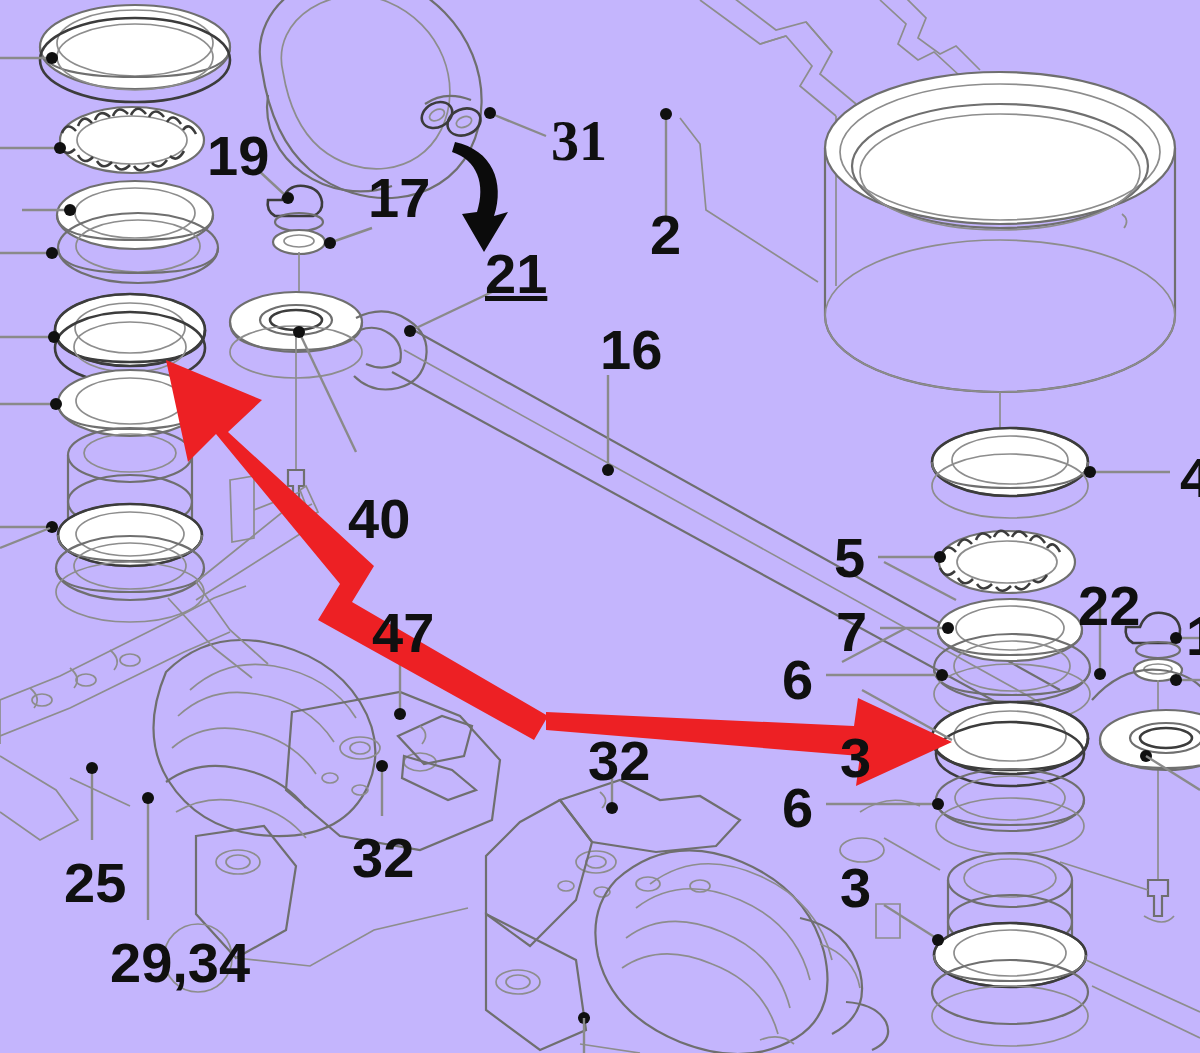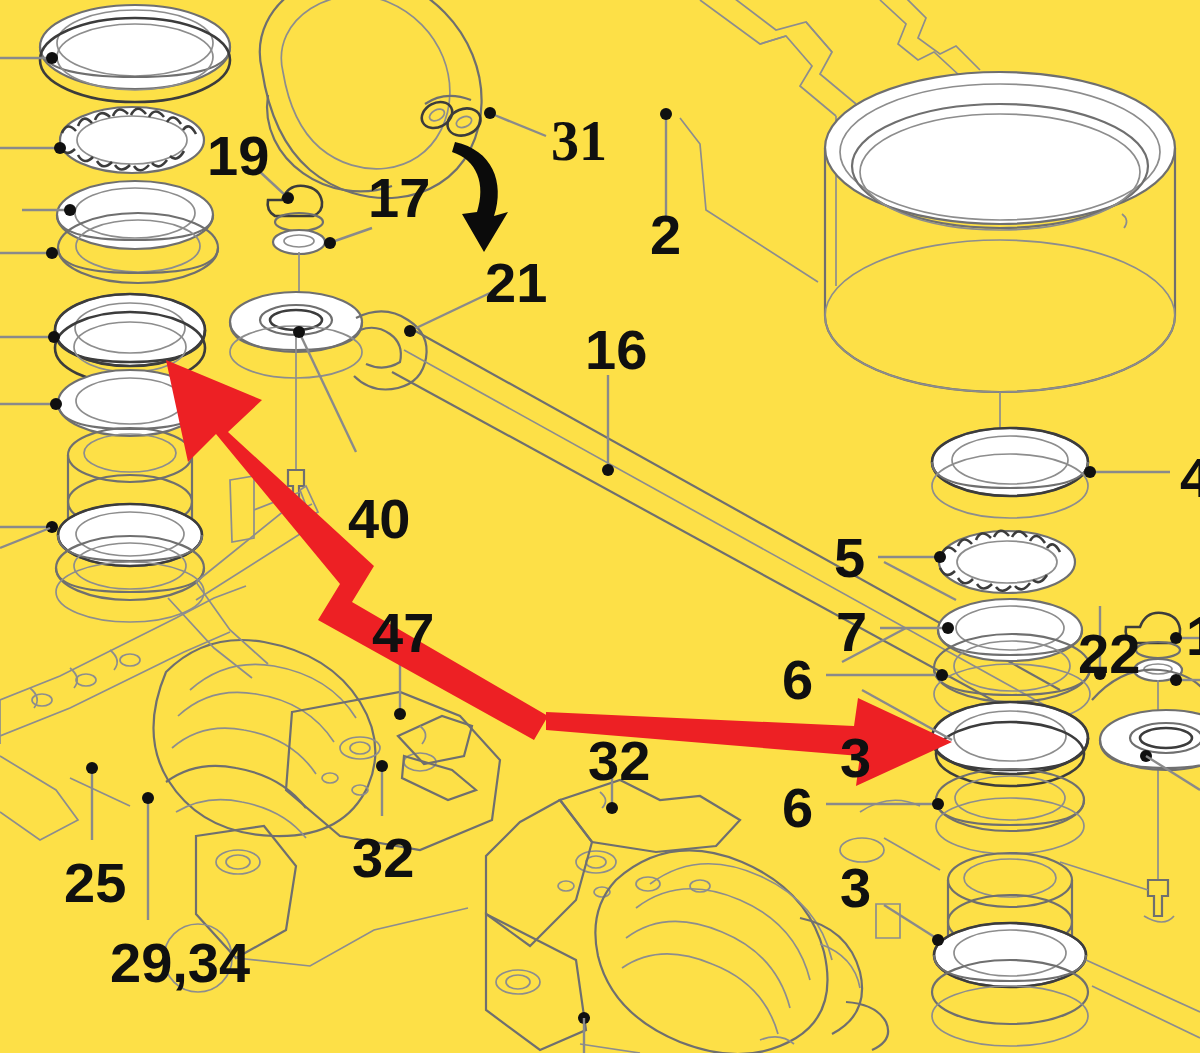--- a/index.html
+++ b/index.html
@@ -4,21 +4,21 @@
 <style>
   html, body {
     margin: 0;
     padding: 0;
     background: #ffffff;
   }
   #stage {
     position: relative;
     width: 1200px;
     height: 1053px;
-    background: #fde047;
+    background: #c4b5fd;
     overflow: hidden;
     font-family: "Liberation Sans", sans-serif;
   }
   #artwork {
     position: absolute;
     left: 0; top: 0;
     width: 1200px;
     height: 1053px;
   }
   #overlay {
@@ -493,26 +493,26 @@
                L856,786
                L860,756
                L546,730 Z"></path>
     </g>
   </svg>
 
   <div class="callout lbl-lg" style="left:207px; top:128px;">19</div>
   <div class="callout lbl-lg" style="left:551px; top:113px;font-family:Liberation Serif, serif;">31</div>
   <div class="callout lbl-lg" style="left:368px; top:170px;">17</div>
   <div class="callout lbl-lg" style="left:650px; top:207px;">2</div>
-  <div class="callout lbl-lg" style="left:485px; top:255px;">21</div>
-  <div class="callout lbl-lg" style="left:585px; top:322px;text-align:center;">16</div>
+  <div class="callout lbl-lg" style="left:485px; top:246px;text-decoration:underline;">21</div>
+  <div class="callout lbl-lg" style="left:600px; top:322px;text-align:center;">16</div>
   <div class="callout lbl-lg" style="left:348px; top:455px;margin-top:36px;">40</div>
   <div class="callout lbl-lg" style="left:1180px; top:450px;">4</div>
   <div class="callout lbl-lg" style="left:834px; top:530px;">5</div>
-  <div class="callout lbl-lg" style="left:1078px; top:578px;margin-top:48px;">22</div>
+  <div class="callout lbl-lg" style="left:1078px; top:578px;">22</div>
   <div class="callout lbl-lg" style="left:836px; top:604px;">7</div>
   <div class="callout lbl-lg" style="left:372px; top:605px;">47</div>
   <div class="callout lbl-lg" style="left:782px; top:652px;">6</div>
   <div class="callout lbl-lg" style="left:1186px; top:608px;">1</div>
   <div class="callout lbl-lg" style="left:588px; top:733px;">32</div>
   <div class="callout lbl-lg" style="left:840px; top:730px;">3</div>
   <div class="callout lbl-lg" style="left:782px; top:780px;">6</div>
   <div class="callout lbl-lg" style="left:352px; top:830px;">32</div>
   <div class="callout lbl-lg" style="left:64px; top:855px;">25</div>
   <div class="callout lbl-lg" style="left:840px; top:860px;">3</div>

